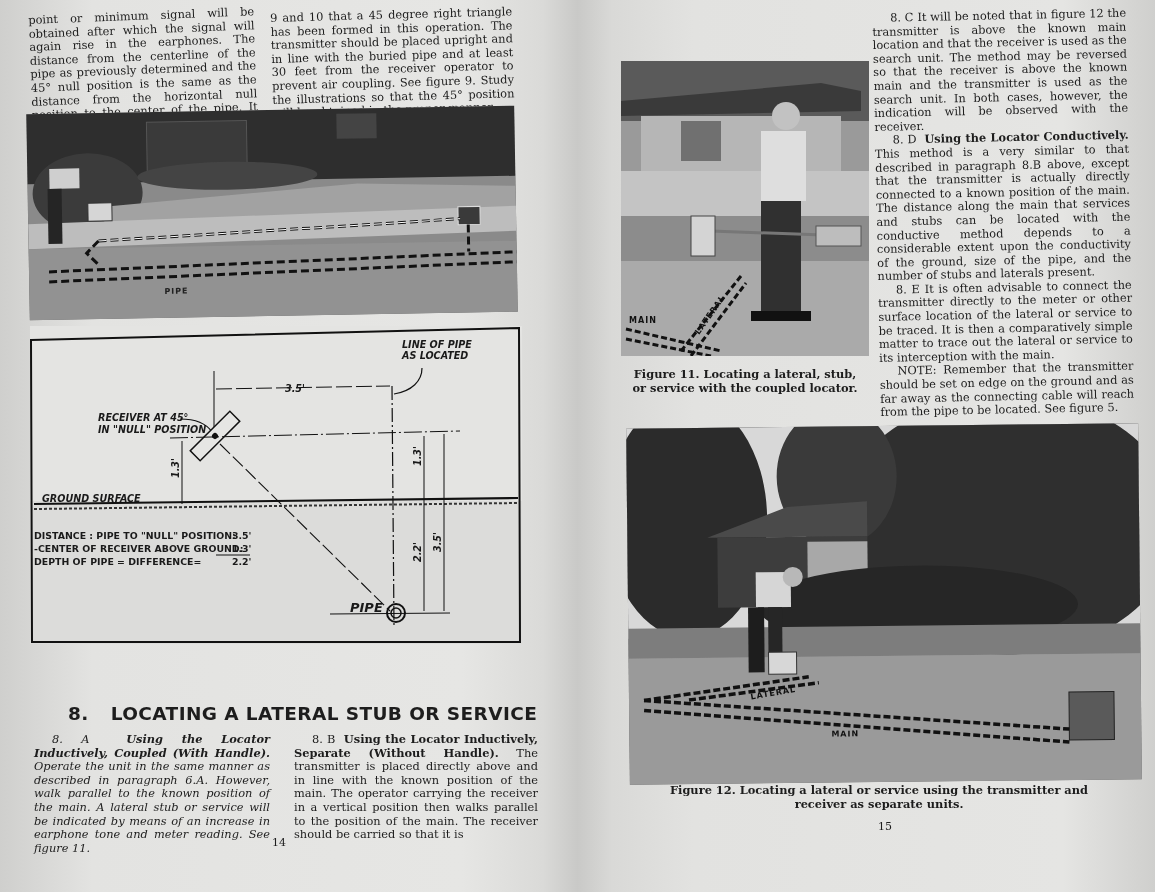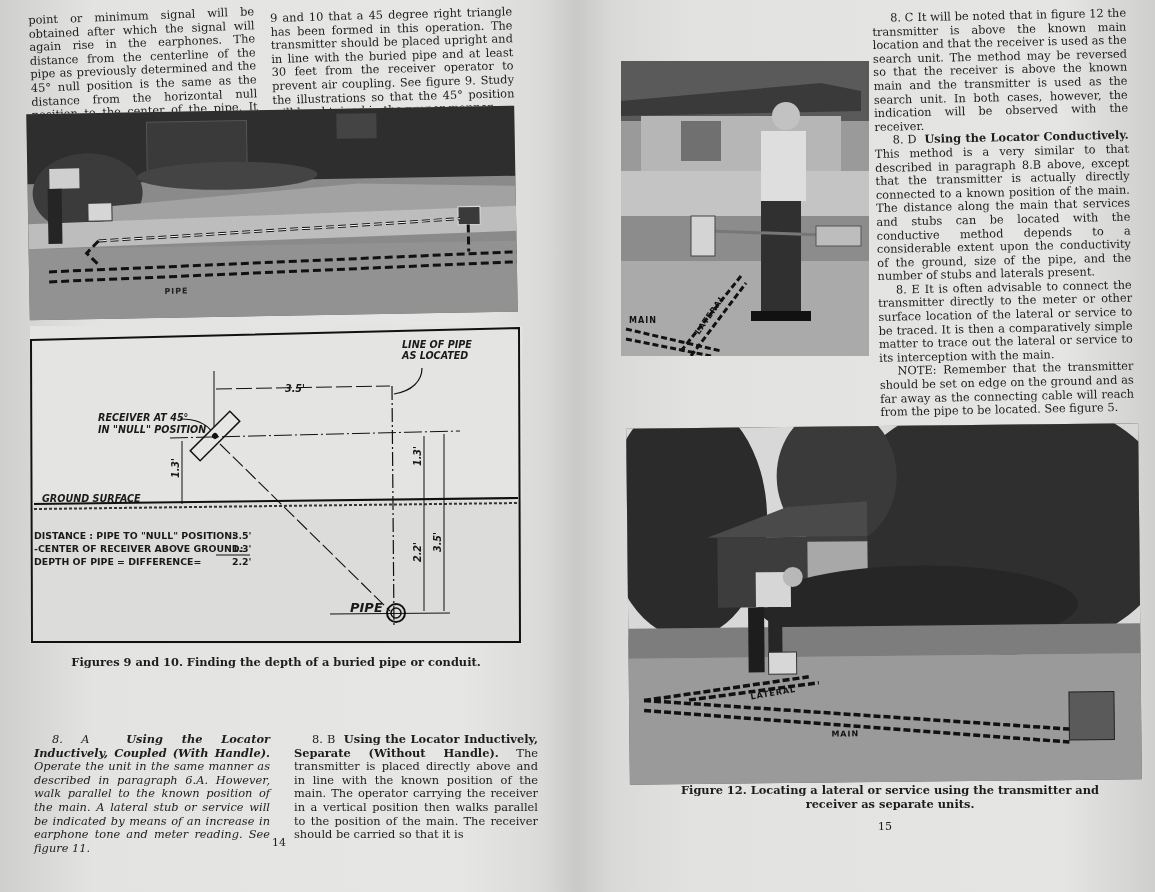--- a/index.html
+++ b/index.html
@@ -110,22 +110,24 @@
           <text x="202" y="213" class="dtext">3.5'</text>
           <text x="4" y="226" class="dtext">-CENTER OF RECEIVER ABOVE GROUND:</text>
           <text x="202" y="226" class="dtext">1.3'</text>
           <line x1="186" y1="229" x2="220" y2="229" stroke="#111" stroke-width="1"></line>
           <text x="4" y="239" class="dtext">DEPTH OF PIPE = DIFFERENCE=</text>
           <text x="202" y="239" class="dtext">2.2'</text>
         </g>
       </svg>
     </div>
 
-    <div class="caption" style="left:30px;top:655px;width:492px;">Figures 9 and 10. Finding the depth of a buried pipe or conduit.</div>
-
+
+    <div class="heading" style="left:68px;top:703px;">
+      <span class="num">8.</span><span>LOCATING A LATERAL STUB OR SERVICE</span>
+    </div>
 
     <div class="col" style="left:34px;top:733px;width:236px;font-style:italic;">
       <p class="indent"><span>8. A</span>&nbsp;&nbsp;<b>Using the Locator Inductively, Coupled (With Handle).</b><span> Operate the unit in the same manner as described in paragraph 6.A. However, walk parallel to the known position of the main. A lateral stub or service will be indicated by means of an increase in earphone tone and meter reading. See figure 11.</span></p>
     </div>
     <div class="col" style="left:294px;top:733px;width:244px;">
       <p class="indent"><span>8. B</span>&nbsp;&nbsp;<b>Using the Locator Inductively, Separate (Without Handle).</b><span> The transmitter is placed directly above and in line with the known position of the main. The operator carrying the receiver in a vertical position then walks parallel to the position of the main. The receiver should be carried so that it is</span></p>
     </div>
 
     <div class="pagenum" style="left:272px;top:836px;">14</div>
   </div>
@@ -155,20 +157,21 @@
         <g stroke="#111" stroke-width="3" stroke-dasharray="6,3" fill="none">
           <line x1="5" y1="268" x2="100" y2="290"></line>
           <line x1="5" y1="278" x2="90" y2="295"></line>
           <line x1="60" y1="290" x2="120" y2="215"></line>
           <line x1="70" y1="295" x2="125" y2="222"></line>
         </g>
         <text x="8" y="262" class="imglabel" style="fill:#111">MAIN</text>
         <text x="0" y="0" class="imglabel" style="fill:#111" transform="translate(78,274) rotate(-55)">LATERAL</text>
       </svg>
     </div>
+    <div class="caption" style="left:40px;top:367px;width:230px;">Figure 11. Locating a lateral, stub, or service with the coupled locator.</div>
 
     <div class="col" style="left:282px;top:12px;width:254px;transform:rotate(-1.2deg);transform-origin:left top;">
       <p class="indent"><span>8. C</span><span> It will be noted that in figure 12 the transmitter is above the known main location and that the receiver is used as the search unit. The method may be reversed so that the receiver is above the known main and the transmitter is used as the search unit. In both cases, however, the indication will be observed with the receiver.</span></p>
       <p class="indent"><span>8. D</span>&nbsp;&nbsp;<b>Using the Locator Conductively.</b><span> This method is a very similar to that described in paragraph 8.B above, except that the transmitter is actually directly connected to a known position of the main. The distance along the main that services and stubs can be located with the conductive method depends to a considerable extent upon the conductivity of the ground, size of the pipe, and the number of stubs and laterals present.</span></p>
       <p class="indent"><span>8. E</span><span> It is often advisable to connect the transmitter directly to the meter or other surface location of the lateral or service to be traced. It is then a comparatively simple matter to trace out the lateral or service to its interception with the main.</span></p>
       <p class="indent"><span>NOTE</span><span>: Remember that the transmitter should be set on edge on the ground and as far away as the connecting cable will reach from the pipe to be located. See figure 5.</span></p>
     </div>
 
     <div class="photo" style="left:38px;top:426px;width:512px;height:356px;transform:rotate(-0.6deg);">
       <svg viewBox="0 0 512 356" preserveAspectRatio="none">
@@ -195,17 +198,17 @@
           <line x1="15" y1="272" x2="180" y2="250"></line>
           <line x1="15" y1="272" x2="440" y2="305"></line>
           <line x1="15" y1="282" x2="440" y2="318"></line>
           <line x1="60" y1="272" x2="190" y2="256"></line>
         </g>
         <text x="0" y="0" class="imglabel" style="fill:#111" transform="translate(122,272) rotate(-9)">LATERAL</text>
         <text x="202" y="310" class="imglabel" style="fill:#111">MAIN</text>
       </svg>
     </div>
 
-    <div class="caption" style="left:90px;top:783px;width:420px;">Figure 12.   Locating a lateral or service using the transmitter and receiver as separate units.</div>
+    <div class="caption" style="left:79px;top:783px;width:420px;">Figure 12.   Locating a lateral or service using the transmitter and receiver as separate units.</div>
 
     <div class="pagenum" style="left:288px;top:820px;">15</div>
   </div>
 </div>
 
 </body></html>

